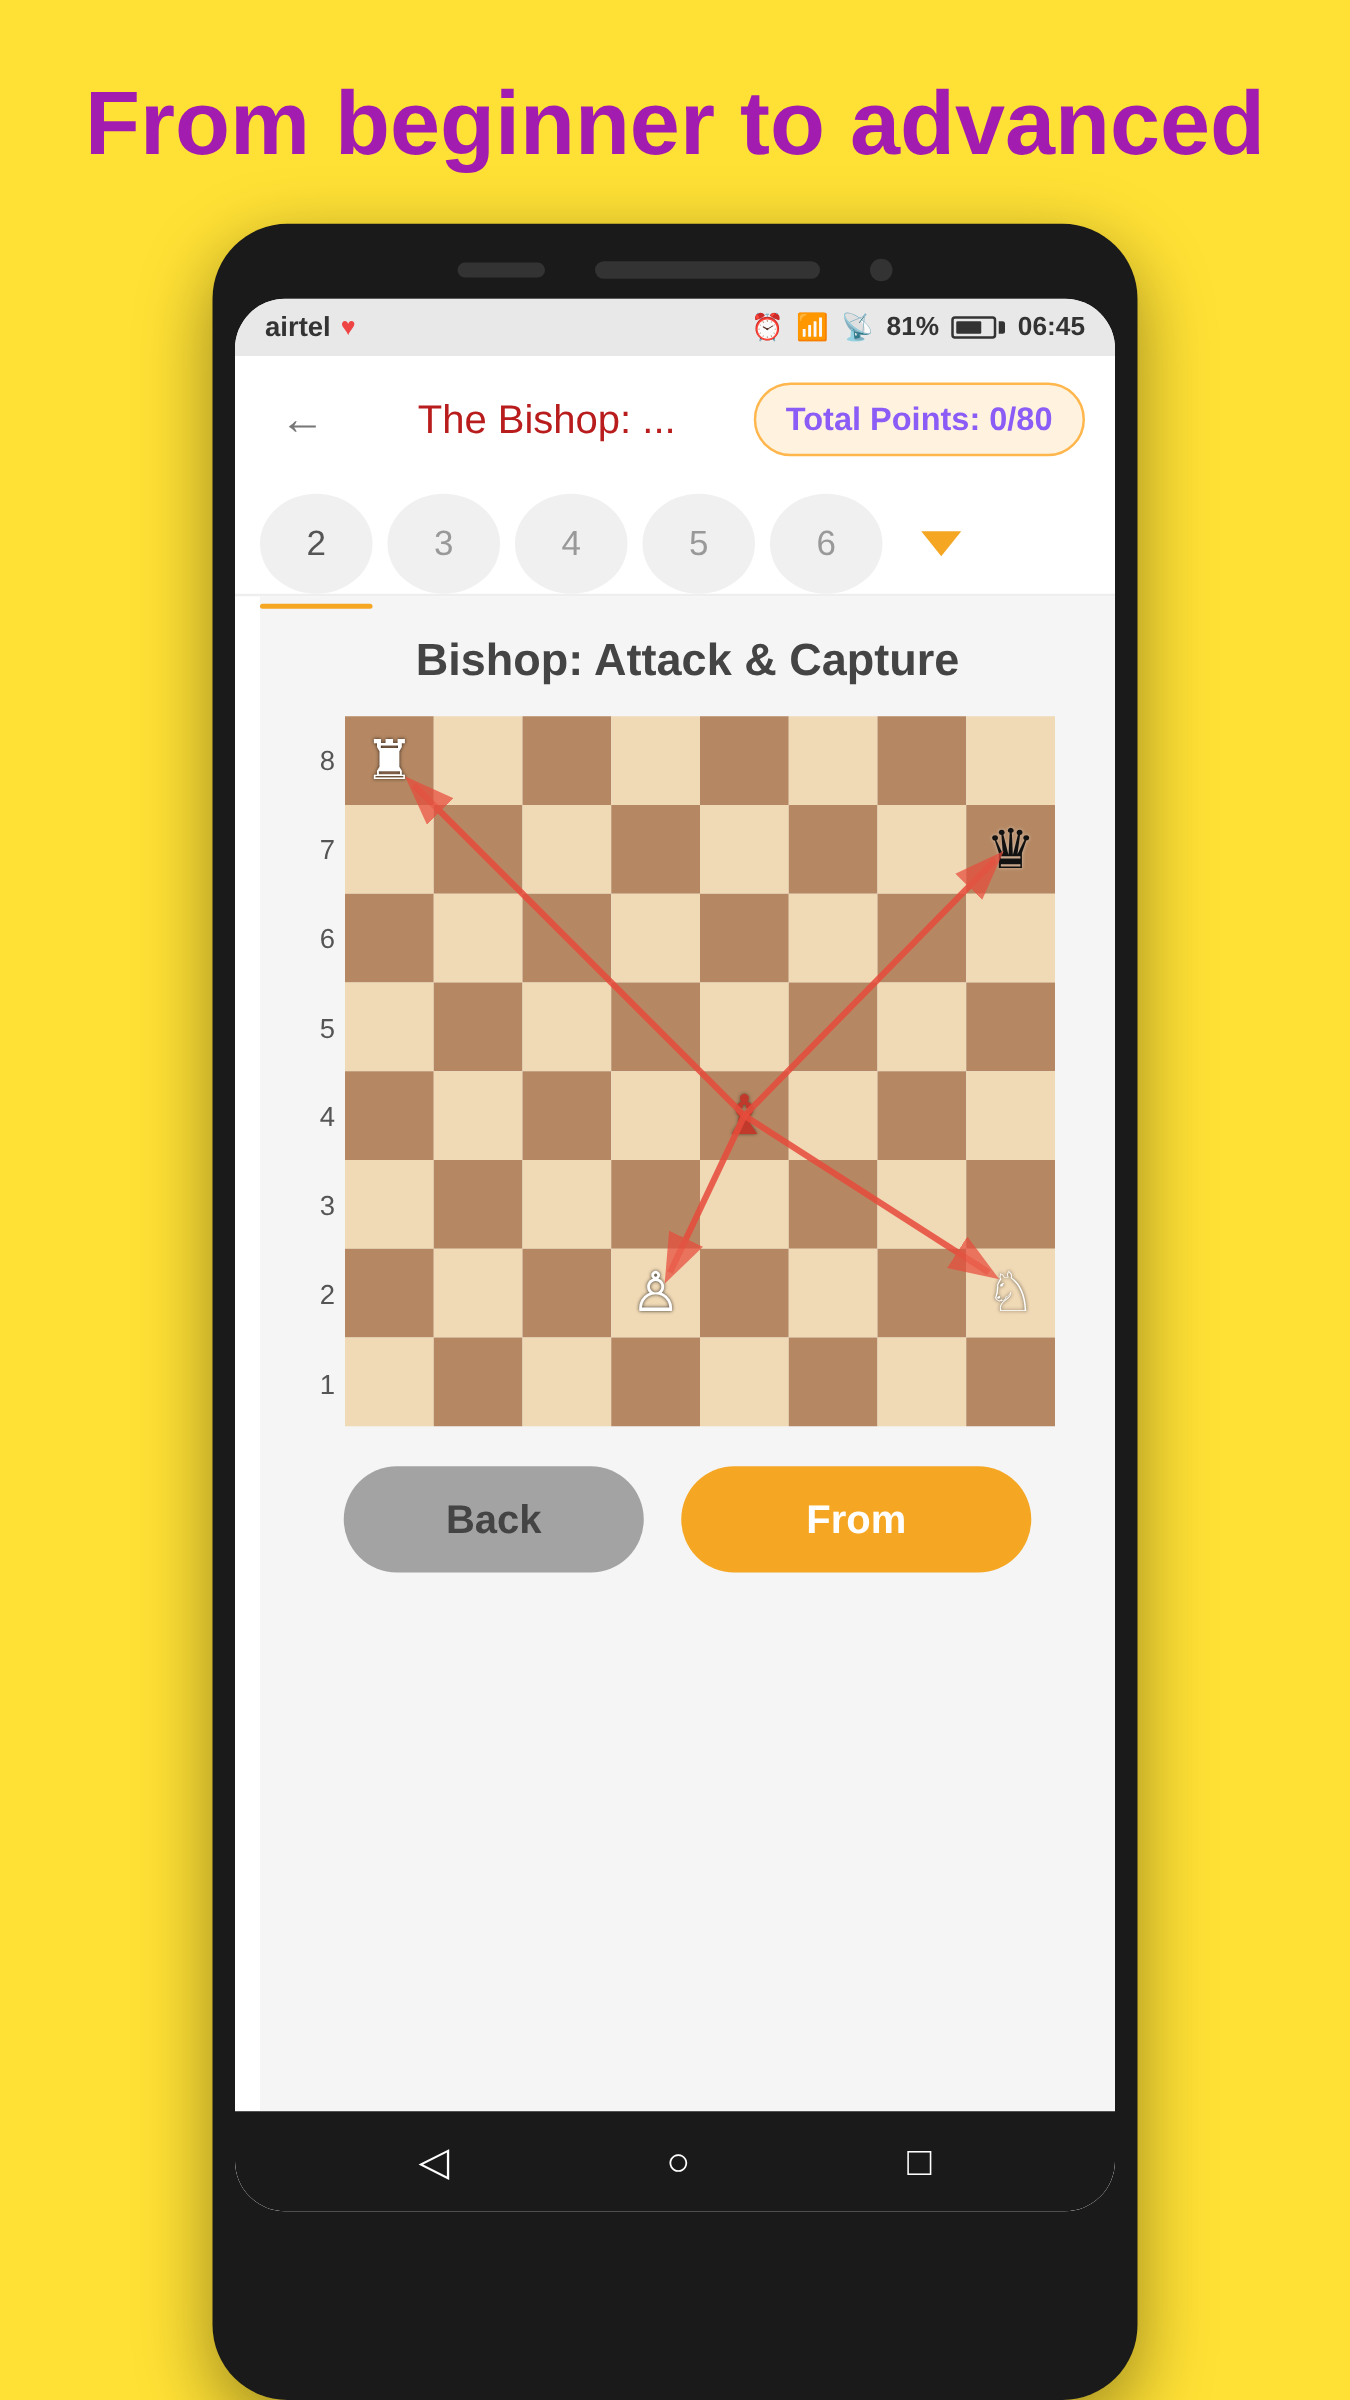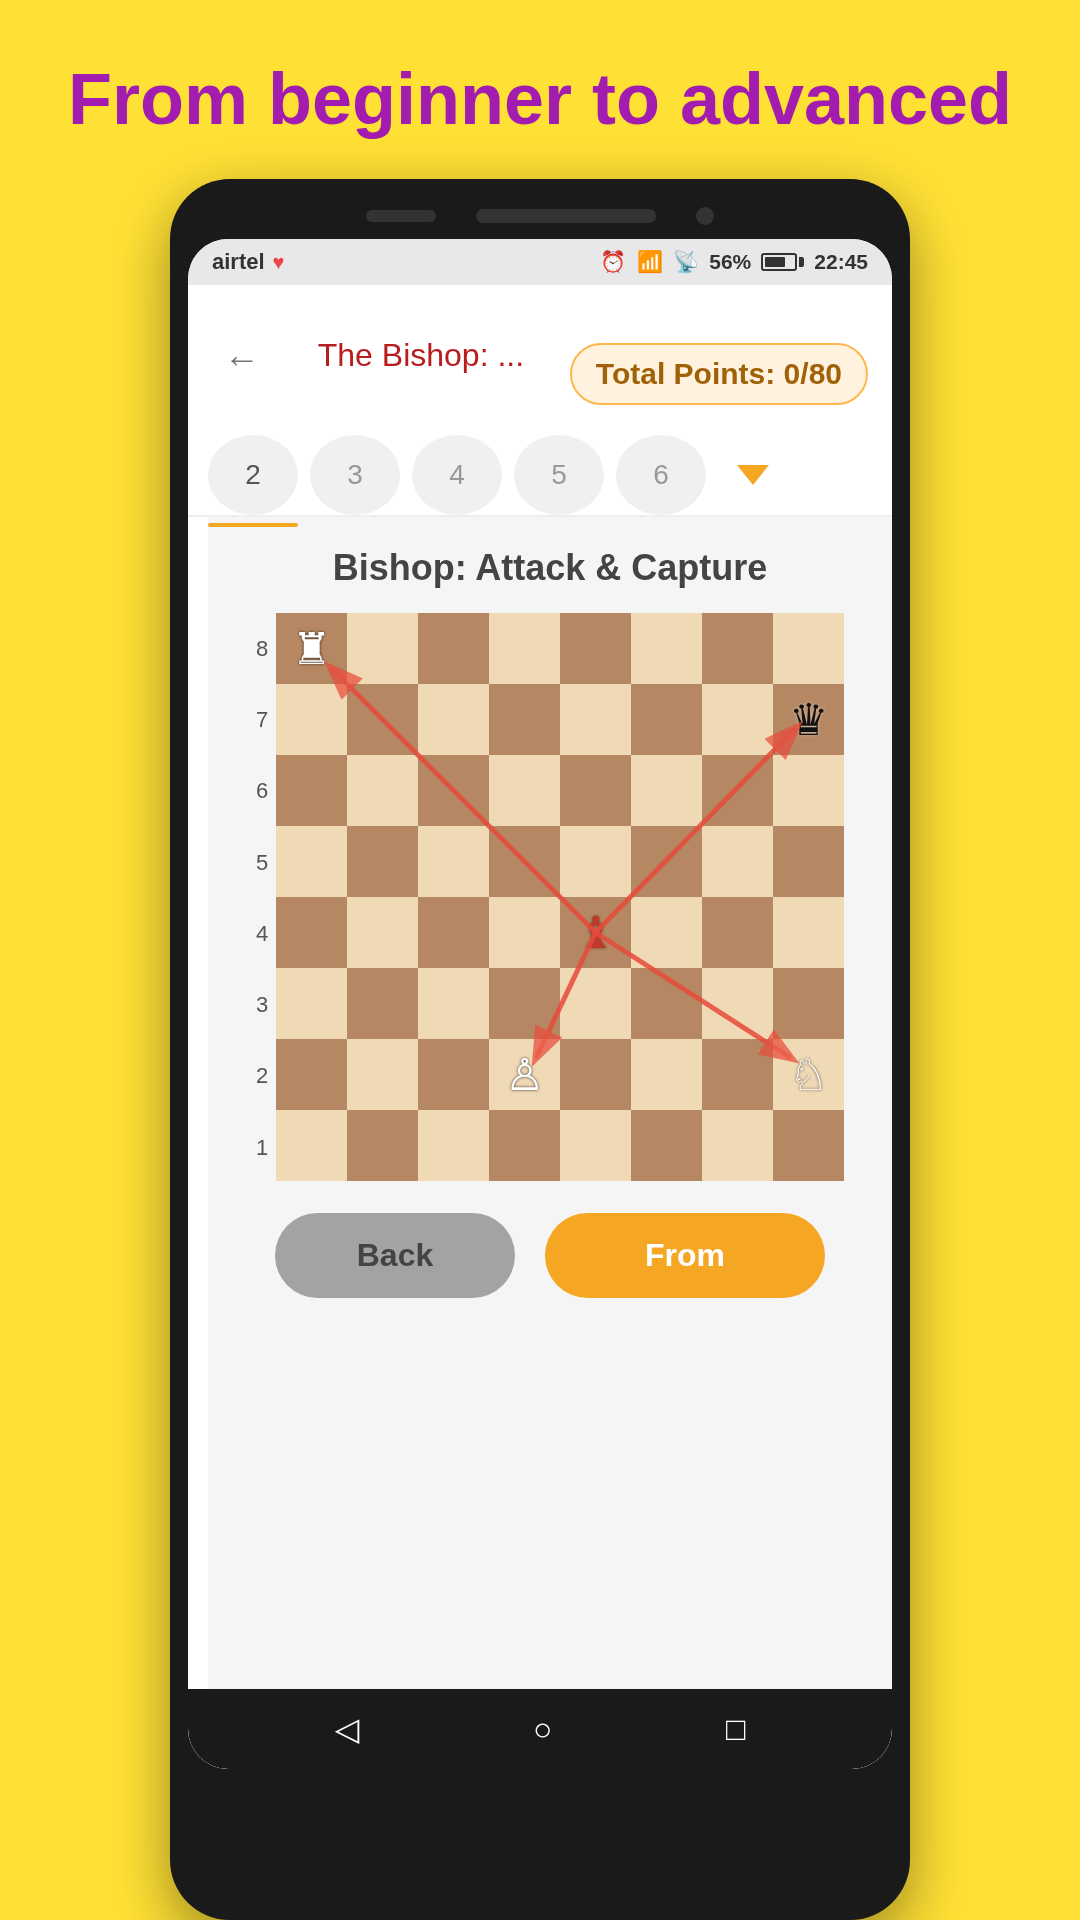--- a/index.html
+++ b/index.html
@@ -161,25 +161,24 @@
       color: #b91c1c;
       font-weight: 500;
       text-align: center;
     }
 
     .points-badge {
       background: #fff3e0;
       border: 2px solid #ffb74d;
       border-radius: 50px;
       padding: 12px 24px;
-      font-size: 30px;
+      font-size: 26px;
       font-weight: 700;
-      color: #a16207;
+      color: #8b5cf6;
       white-space: nowrap;
-      margin-top: 38px;
     }
 
     
     .tabs-container {
       display: flex;
       align-items: center;
       padding: 10px 20px 0;
       background: #fff;
       gap: 0;
       border-bottom: 2px solid #eee;
@@ -385,28 +384,28 @@
 
     <div class="status-bar">
       <div class="status-left">
         <span>airtel</span>
         <span class="heart-icon">♥</span>
       </div>
       <div class="status-right">
         <span>⏰</span>
         <span>📶</span>
         <span>📡</span>
-        <span>56%</span>
+        <span>81%</span>
         <div class="battery-icon">
           <div class="battery-body">
             <div class="battery-fill"></div>
           </div>
           <div class="battery-tip"></div>
         </div>
-        <span>22:45</span>
+        <span>06:45</span>
       </div>
     </div>
 
     <div class="app-header">
       <div class="back-btn">
         <span class="back-arrow">←</span>
       </div>
       <div class="header-title">The Bishop: ...</div>
       <div class="points-badge">Total Points: 0/80</div>
     </div>

